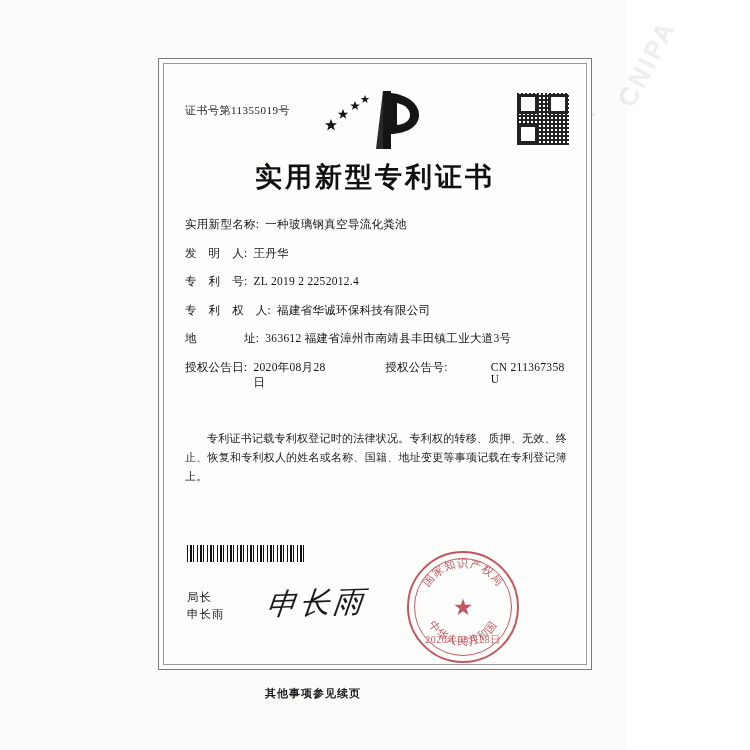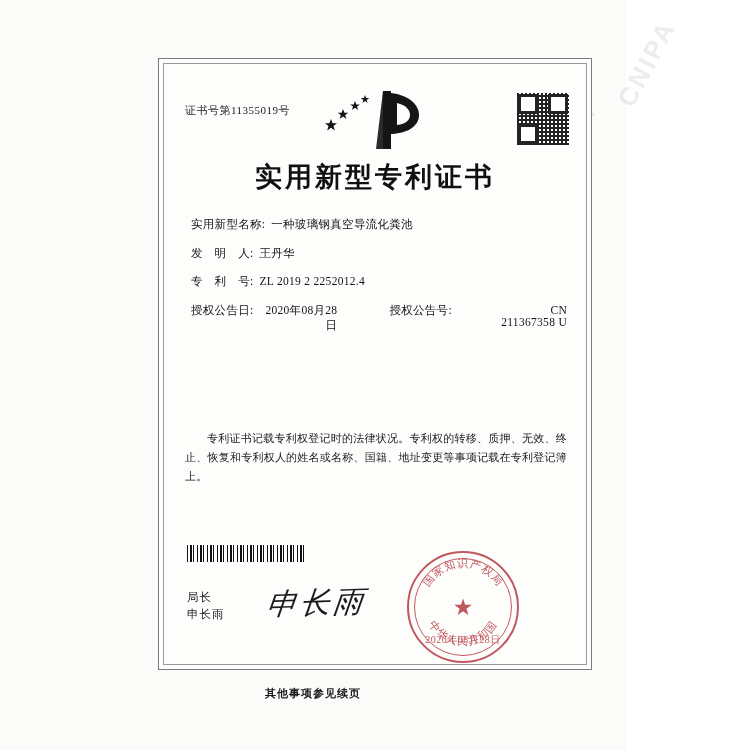--- a/index.html
+++ b/index.html
@@ -117,37 +117,36 @@
     text-align: center;
     font-size: 27px;
     font-weight: bold;
     letter-spacing: 3px;
     color: #101010;
   }
 
   
   .fields {
     position: absolute;
-    left: 32px; right: 24px; top: 158px;
+    left: 26px; right: 24px; top: 158px;
   }
   .row {
     display: flex;
     align-items: baseline;
     font-size: 11.5px;
     margin-bottom: 13.5px;
     letter-spacing: 0.3px;
   }
   .label {
     white-space: pre;
     color: #141414;
   }
   .value {
     color: #141414;
     margin-left: 6px;
-    text-align: right;
   }
   .row.two-col { justify-content: flex-start; }
   .col2 {
     margin-left: 52px;
     display: flex;
     align-items: baseline;
     gap: 37px;
   }
 
   
@@ -298,20 +297,28 @@
         <span class="value">一种玻璃钢真空导流化粪池</span>
       </div>
       <div class="row">
         <span class="label">发　明　人:</span>
         <span class="value">王丹华</span>
       </div>
       <div class="row">
         <span class="label">专　利　号:</span>
         <span class="value">ZL 2019 2 2252012.4</span>
       </div>
+      <div class="row">
+        <span class="label">专　利　权　人:</span>
+        <span class="value">福建省华诚环保科技有限公司</span>
+      </div>
+      <div class="row">
+        <span class="label">地　　　　址:</span>
+        <span class="value">363612 福建省漳州市南靖县丰田镇工业大道3号</span>
+      </div>
       <div class="row two-col">
         <span class="label">授权公告日:</span>
         <span class="value">2020年08月28日</span>
         <span class="col2">
           <span class="label">授权公告号:</span>
           <span class="value">CN 211367358 U</span>
         </span>
       </div>
     </div>
 

